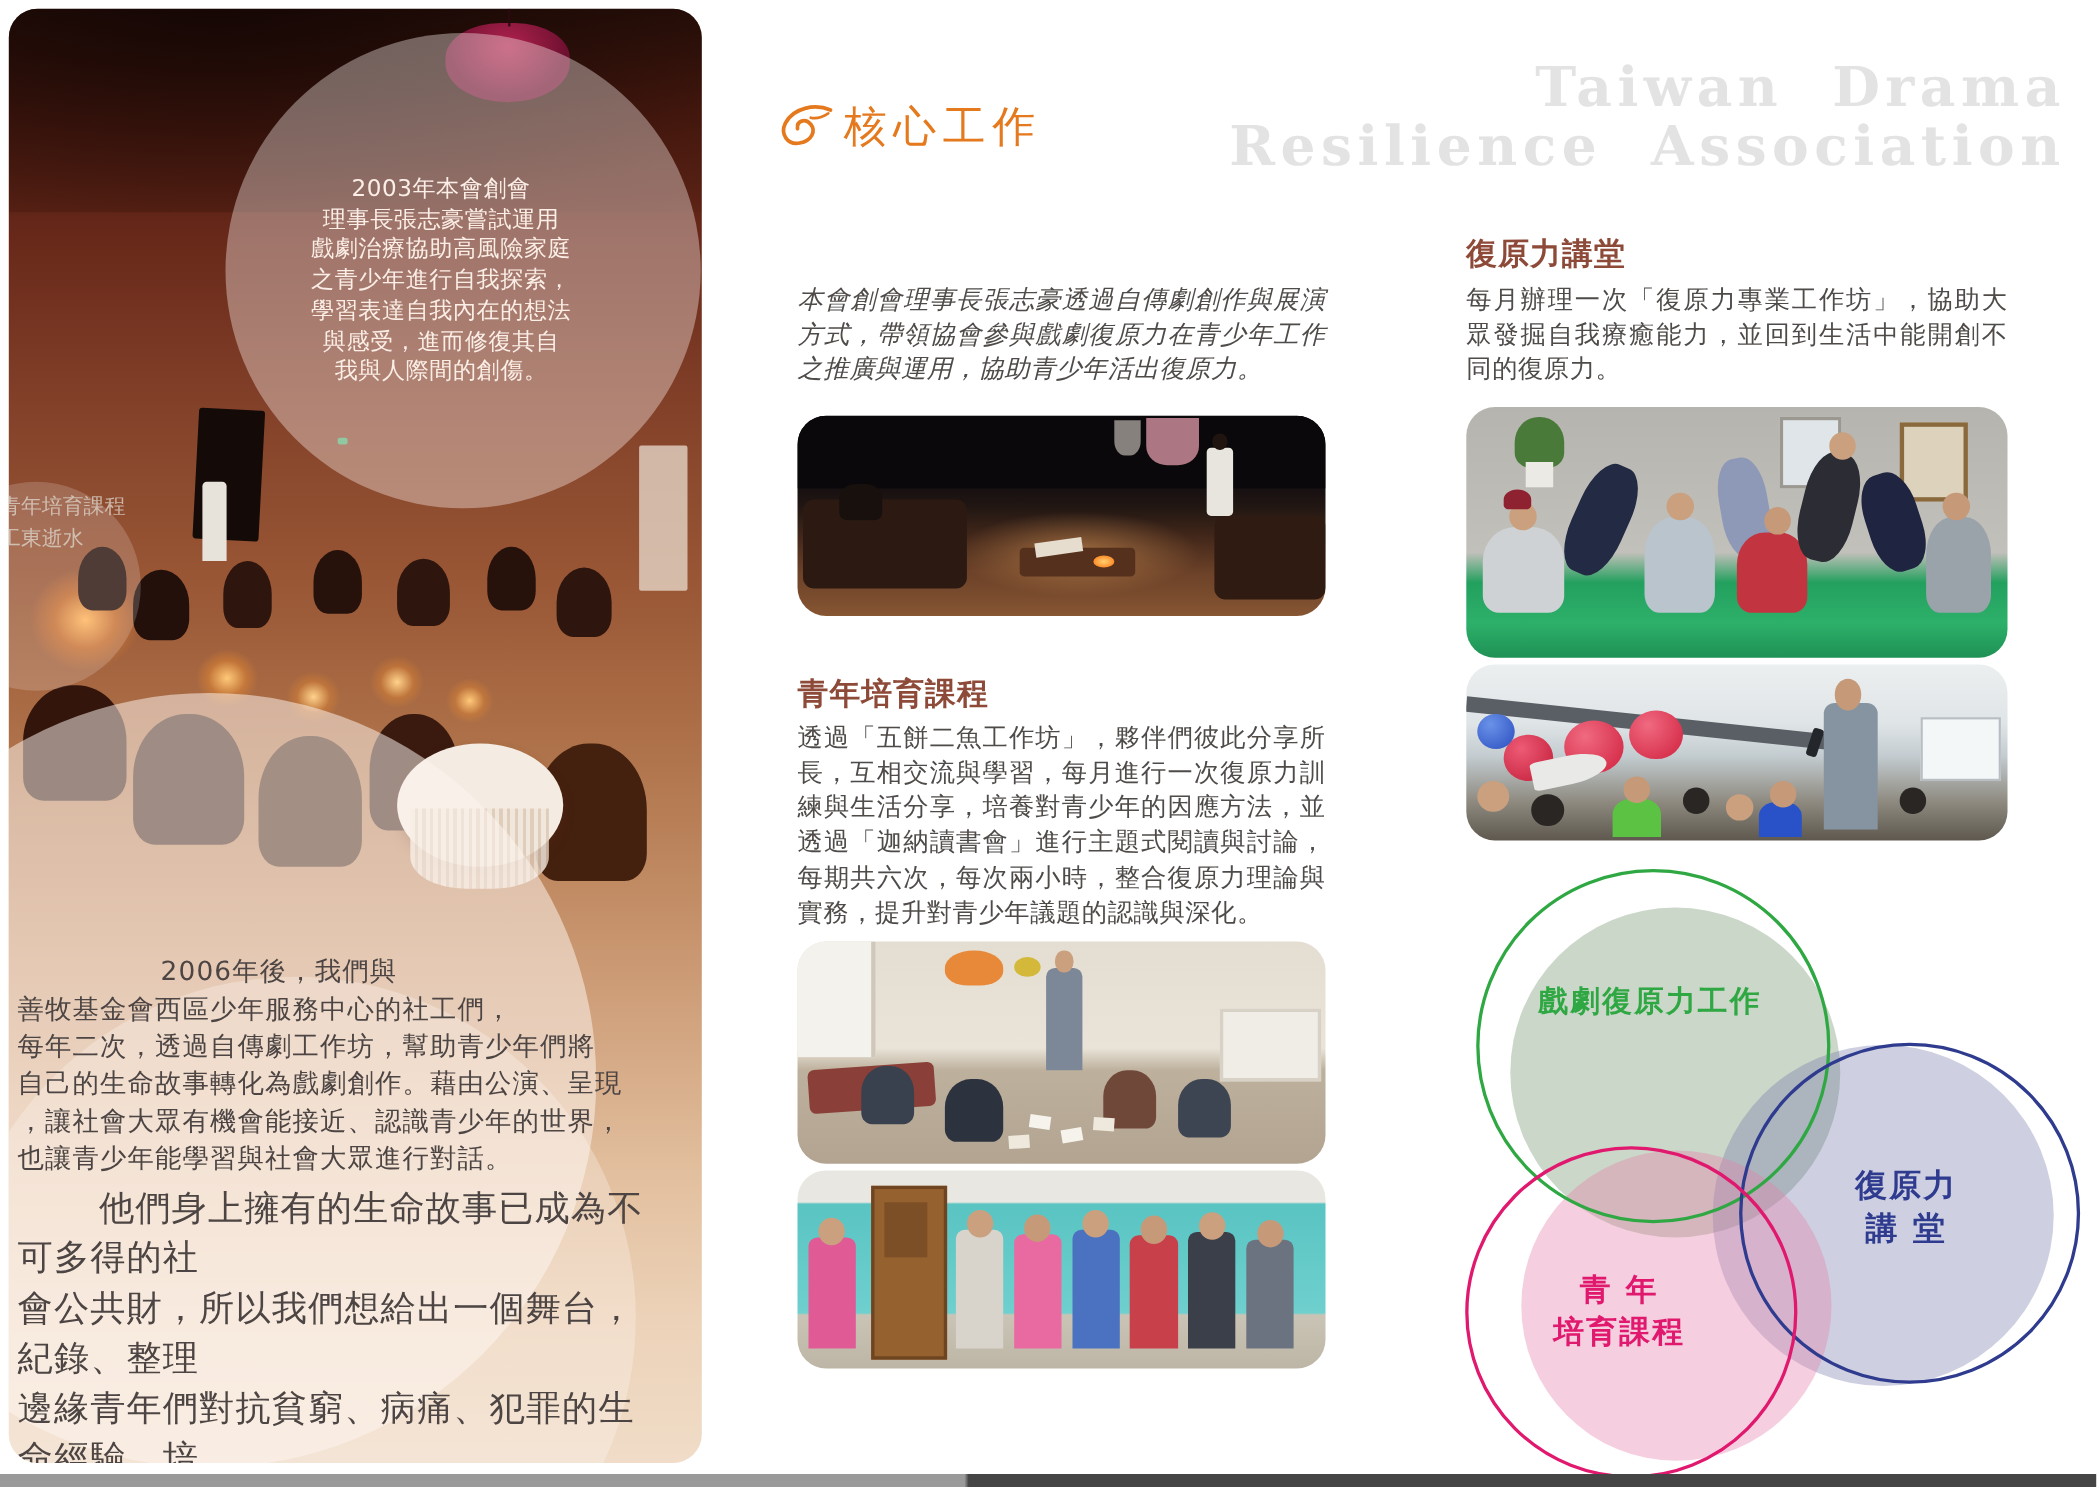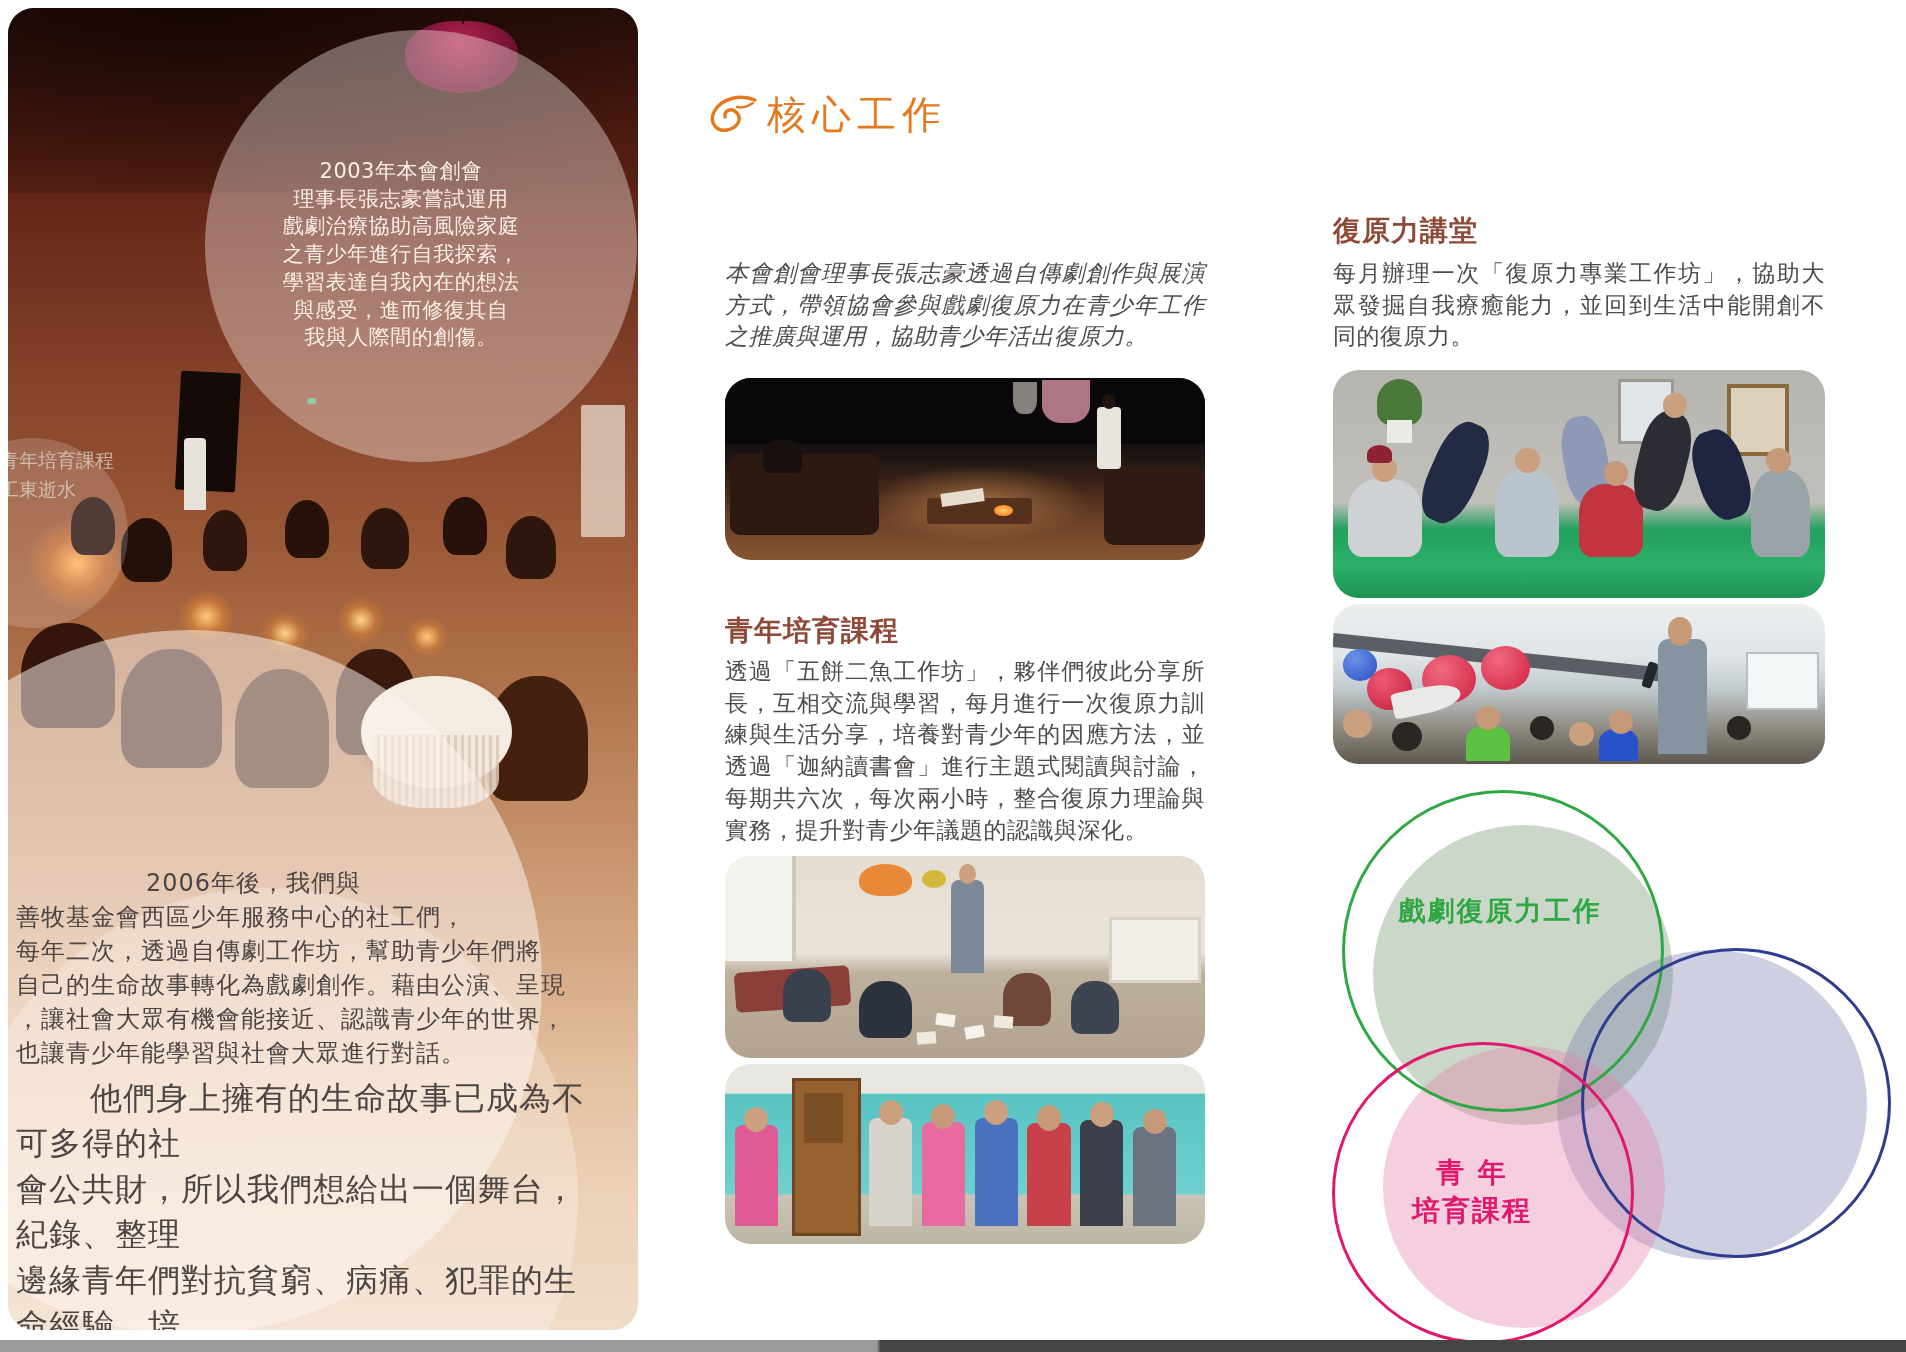--- a/index.html
+++ b/index.html
@@ -45,20 +45,24 @@
 
   
   .bottomBar{position:absolute;left:0;top:1340px;width:1906px;height:12px;
      background:linear-gradient(90deg,#9a9a9a 0%,#9a9a9a 46%,#454545 46.2%,#454545 100%);}
 </style>
 </head>
 <body>
 
 <div class="page">
 
+  <div class="brand">
+    <div>Taiwan Drama</div>
+    <div>Resilience Association</div>
+  </div>
 
   <div class="coreHead">
     <span style="display:inline-block;width:52px;height:44px;">
       <svg viewBox="0 0 52 44" width="52" height="44">
         <path d="M48 7 C34 1 14 5 7 19 C2 29 9 39 20 37 C31 35 35 26 30 20 C25 14 17 17 18 24" fill="none" stroke="#e5791e" stroke-width="3.4" stroke-linecap="round"></path>
         <path d="M46 10 C40 14 34 15 30 14" fill="none" stroke="#e5791e" stroke-width="2.4" stroke-linecap="round"></path>
       </svg>
     </span>
     <span class="txt">核心工作</span>
   </div>
@@ -248,20 +252,24 @@
   <div class="vfill" style="left:1557px;top:950px;width:310px;height:310px;background:rgba(112,118,168,.34);"></div>
   <div class="vfill" style="left:1383px;top:1046px;width:282px;height:282px;background:rgba(230,128,170,.38);"></div>
 
   <div class="vline" style="left:1342px;top:790px;width:316px;height:316px;border:3px solid #2fa843;"></div>
   <div class="vline" style="left:1581px;top:948px;width:304px;height:304px;border:3px solid #2e3b8e;"></div>
   <div class="vline" style="left:1332px;top:1042px;width:296px;height:296px;border:3px solid #e0186e;"></div>
 
   <div class="vlabel" style="left:1360px;top:893px;width:280px;color:#2fa843;font-size:27px;">
     <div>戲劇復原力工作</div>
   </div>
+  <div class="vlabel" style="left:1613px;top:1058px;width:240px;color:#2e3b8e;font-size:29px;">
+    <div>復原力</div>
+    <div>講 堂</div>
+  </div>
   <div class="vlabel" style="left:1352px;top:1154px;width:240px;color:#e0186e;font-size:28px;">
     <div>青 年</div>
     <div>培育課程</div>
   </div>
 
   <div class="bottomBar"></div>
 
 </div>
 
 </body></html>

